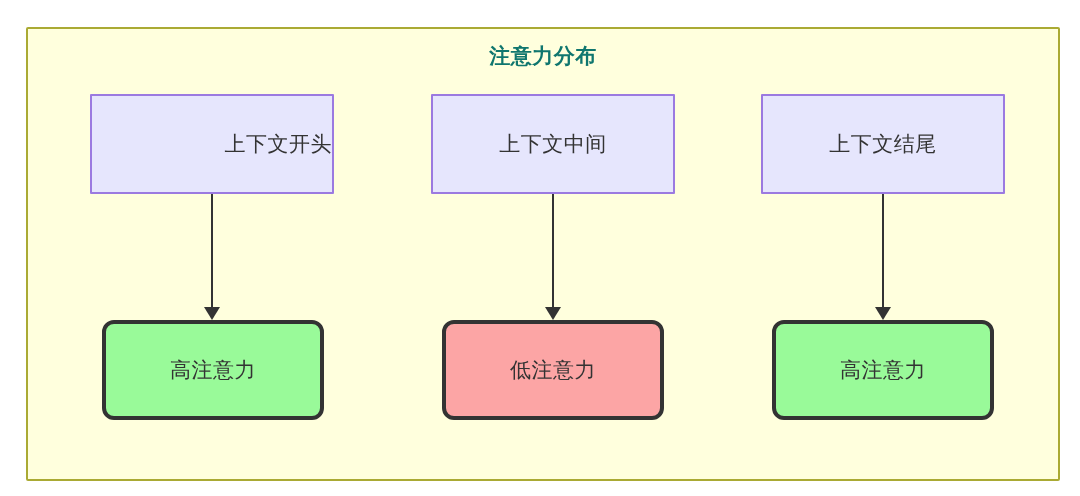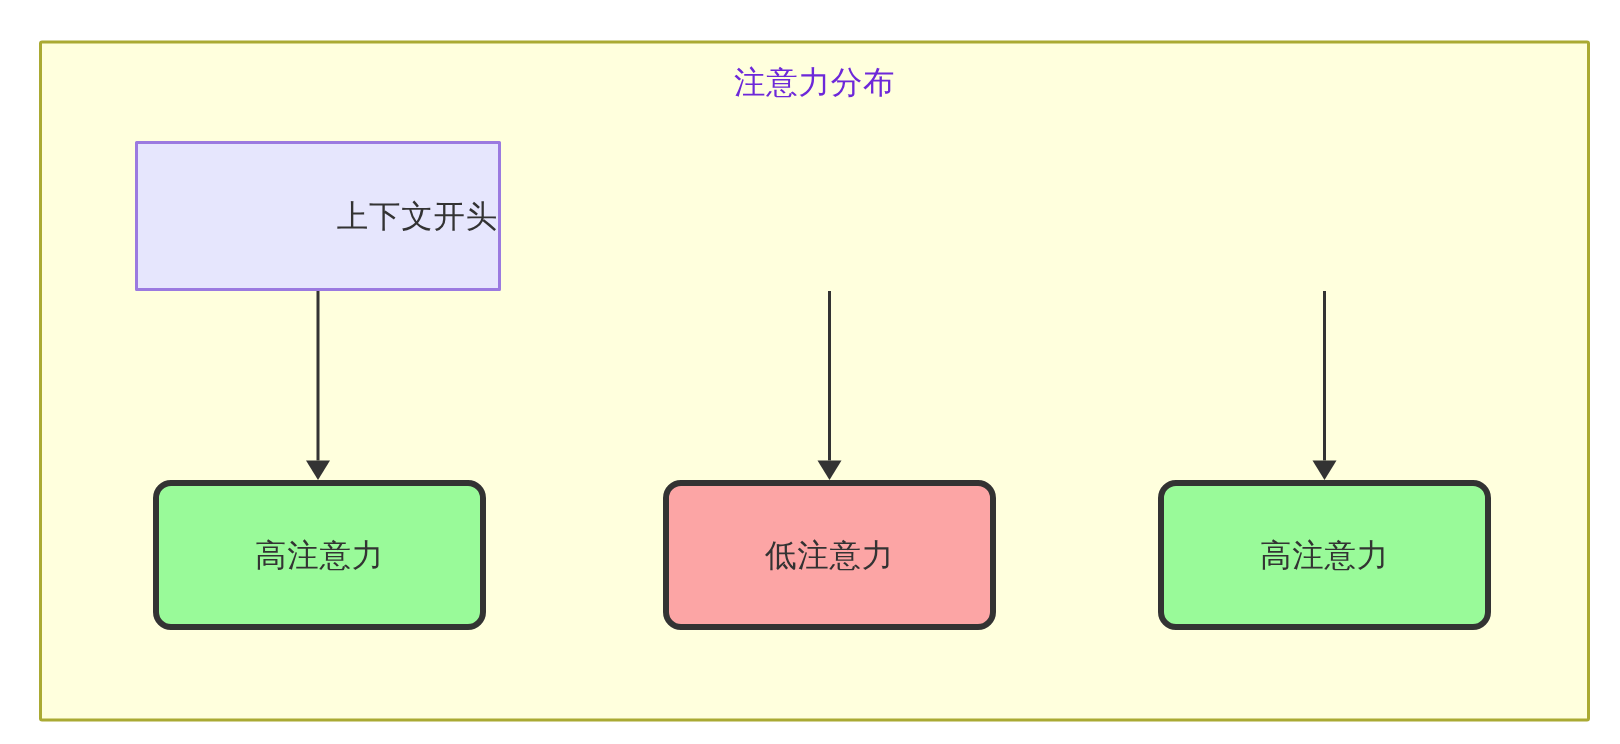--- a/index.html
+++ b/index.html
@@ -34,23 +34,24 @@
     border-radius: 2px;
   }
 
   .subgraph-title {
     position: absolute;
     left: 0;
     top: 14px;
     width: 100%;
     text-align: center;
     font-size: 21px;
-    color: #6d28d9;
+    color: #0f766e;
     line-height: 26px;
     letter-spacing: 0.5px;
+    font-weight: bold;
   }
 
   
   .node-top {
     position: absolute;
     box-sizing: border-box;
     background: #e6e6fd;
     border: 2px solid #9b7ae0;
     border-radius: 1px;
     display: flex;
@@ -116,30 +117,36 @@
 
     <div class="edge" style="left:176px; top:165px; height:126px;">
       <div class="edge-line" style="height:113px;"></div>
       <div class="edge-head"></div>
     </div>
 
     <div class="node-bottom fill-high" style="left:74px; top:291px; width:222px; height:100px;">
       <span>高注意力</span>
     </div>
 
+    <div class="node-top" style="left:403px; top:65px; width:244px; height:100px;">
+      <span>上下文中间</span>
+    </div>
 
     <div class="edge" style="left:517px; top:165px; height:126px;">
       <div class="edge-line" style="height:113px;"></div>
       <div class="edge-head"></div>
     </div>
 
     <div class="node-bottom fill-low" style="left:414px; top:291px; width:222px; height:100px;">
       <span>低注意力</span>
     </div>
 
+    <div class="node-top" style="left:733px; top:65px; width:244px; height:100px;">
+      <span>上下文结尾</span>
+    </div>
 
     <div class="edge" style="left:847px; top:165px; height:126px;">
       <div class="edge-line" style="height:113px;"></div>
       <div class="edge-head"></div>
     </div>
 
     <div class="node-bottom fill-high" style="left:744px; top:291px; width:222px; height:100px;">
       <span>高注意力</span>
     </div>
 

